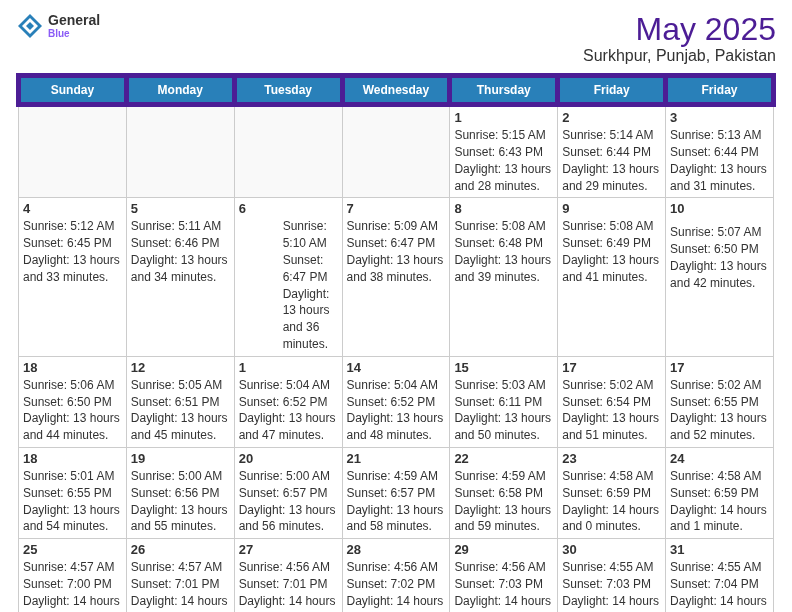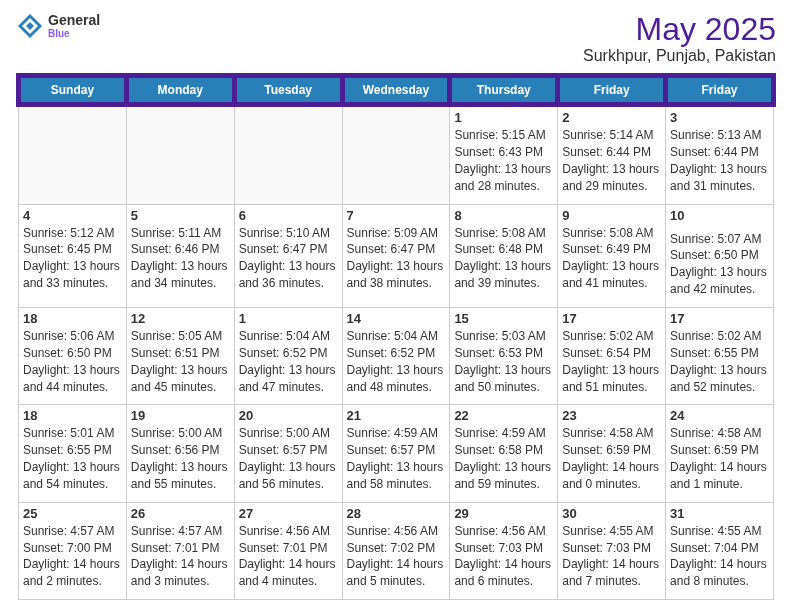--- a/index.html
+++ b/index.html
@@ -172,21 +172,21 @@
           </td>
           <td>
             <span class="day-number">5</span>
             <div class="day-info" style="white-space: pre-line;">Sunrise: 5:11 AM
 Sunset: 6:46 PM
 Daylight: 13 hours
 and 34 minutes.</div>
           </td>
           <td>
             <span class="day-number">6</span>
-            <div class="day-info" style="white-space: pre-line;">Sunrise: 5:10 AM
+            <div class="day-info" style="white-space: pre-line; margin-left: 44px;">Sunrise: 5:10 AM
 Sunset: 6:47 PM
 Daylight: 13 hours
 and 36 minutes.</div>
           </td>
           <td>
             <span class="day-number">7</span>
             <div class="day-info" style="white-space: pre-line;">Sunrise: 5:09 AM
 Sunset: 6:47 PM
 Daylight: 13 hours
 and 38 minutes.</div>
@@ -238,21 +238,21 @@
           <td>
             <span class="day-number">14</span>
             <div class="day-info" style="white-space: pre-line;">Sunrise: 5:04 AM
 Sunset: 6:52 PM
 Daylight: 13 hours
 and 48 minutes.</div>
           </td>
           <td>
             <span class="day-number">15</span>
             <div class="day-info" style="white-space: pre-line;">Sunrise: 5:03 AM
-Sunset: 6:53 PM
+Sunset: 6:11 PM
 Daylight: 13 hours
 and 50 minutes.</div>
           </td>
           <td>
             <span class="day-number">17</span>
             <div class="day-info" style="white-space: pre-line;">Sunrise: 5:02 AM
 Sunset: 6:54 PM
 Daylight: 13 hours
 and 51 minutes.</div>
           </td>

